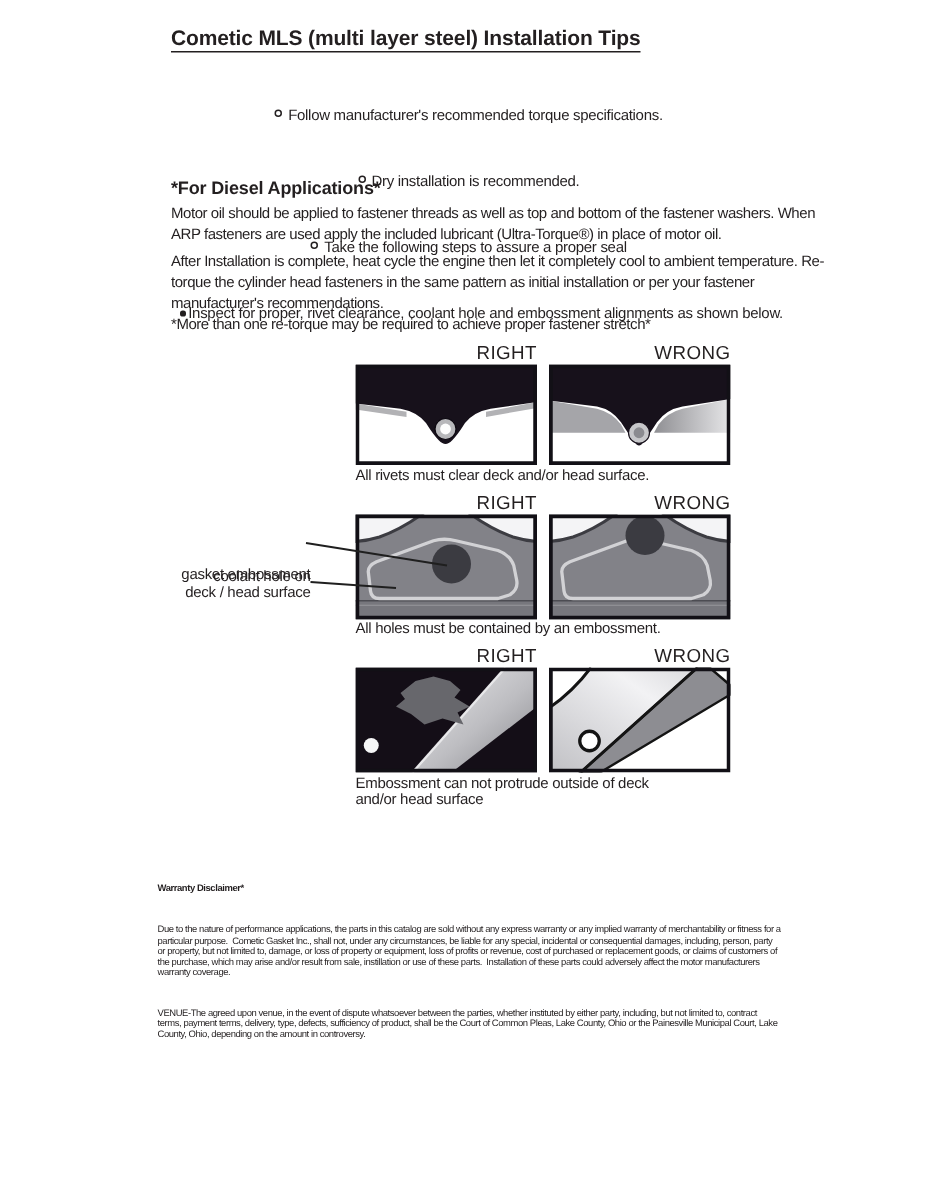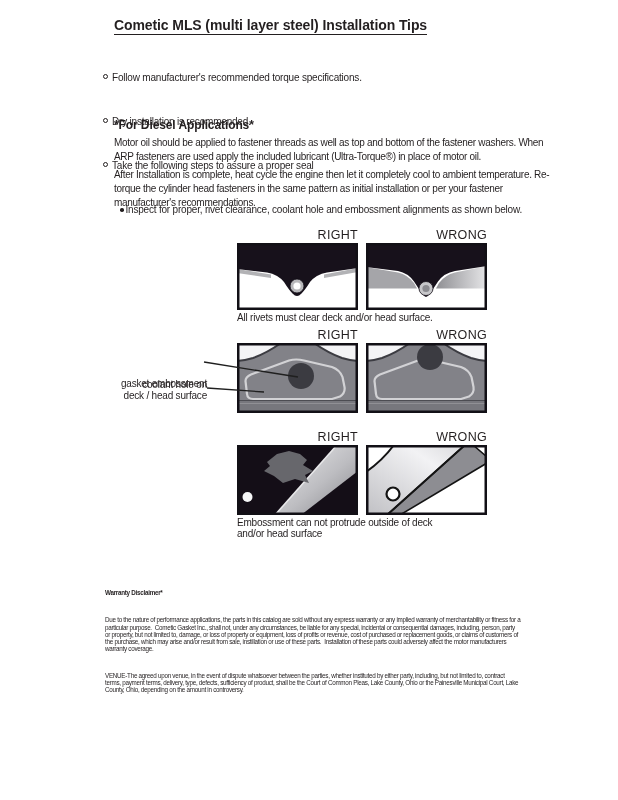--- a/index.html
+++ b/index.html
@@ -2,21 +2,21 @@
 <html><head>
 <meta charset="utf-8">
 <style>
   html,body{margin:0;padding:0;background:#ffffff;}
   .page{position:relative;width:618px;height:696px;background:#ffffff;overflow:hidden;
         font-family:"Liberation Sans",sans-serif;color:#231f20;}
   .abs{position:absolute;}
   .title{left:114px;top:17px;font-size:14px;font-weight:bold;letter-spacing:-0.1px;
          border-bottom:1.6px solid #231f20;padding-bottom:1px;white-space:pre;}
   .tips{left:103px;top:42px;font-size:10px;line-height:14.6px;letter-spacing:-0.2px;white-space:pre-wrap;}
-  .tip-row{display:block;}
+  .tip-row{display:block;text-align:center;}
   .sub{padding-left:17px;}
   .circ{display:inline-block;width:3px;height:3px;border:1px solid #231f20;border-radius:50%;
         margin-right:4px;vertical-align:2px;}
   .dot{display:inline-block;width:3.5px;height:3.5px;background:#231f20;border-radius:50%;
        margin-right:2px;vertical-align:1px;}
   .diesel-h{left:114px;top:118px;font-size:12px;font-weight:bold;letter-spacing:-0.1px;}
   .para{left:114px;width:444px;font-size:10px;line-height:14px;letter-spacing:-0.3px;white-space:pre-wrap;}
   .p1{top:136px;} .p2{top:168px;} .pnote{top:210px;}
   .rw{width:121px;text-align:right;font-size:12.5px;letter-spacing:0.3px;}
   .cap{font-size:10px;letter-spacing:-0.2px;white-space:pre;line-height:11px;}
@@ -41,20 +41,21 @@
   <div class="abs tips">
     <span class="tip-row"><span class="circ"></span><span>Follow manufacturer's recommended torque specifications.</span></span>
     <span class="tip-row"><span class="circ"></span><span>Dry installation is recommended.</span></span>
     <span class="tip-row"><span class="circ"></span><span>Take the following steps to assure a proper seal</span></span>
     <span class="tip-row sub"><span class="dot"></span><span>Inspect for proper, rivet clearance, coolant hole and embossment alignments as shown below.</span></span>
   </div>
 
   <div class="abs diesel-h">*For Diesel Applications*</div>
   <div class="abs para p1">Motor oil should be applied to fastener threads as well as top and bottom of the fastener washers. When ARP fasteners are used apply the included lubricant (Ultra-Torque®) in place of motor oil.</div>
   <div class="abs para p2">After Installation is complete, heat cycle the engine then let it completely cool to ambient temperature. Re-torque the cylinder head fasteners in the same pattern as initial installation or per your fastener manufacturer's recommendations.</div>
+  <div class="abs para pnote">*More than one re-torque may be required to achieve proper fastener stretch*</div>
 
   <div class="abs rw" style="left:237px;top:228px;">RIGHT</div>
   <div class="abs rw" style="left:366px;top:228px;">WRONG</div>
 
   <div class="abs dbox" style="left:237px;top:243px;">
     <svg viewBox="0 0 121 67" width="121" height="67">
       <rect width="121" height="67" fill="#ffffff"></rect>
       <polygon points="0,26 34,31.5 34,35 0,30" fill="#b2b2b5"></polygon>
       <polygon points="121,25 87,31.5 87,35 121,29" fill="#b2b2b5"></polygon>
       <path d="M0,0 H121 V25 L90,29.5 Q79,31.5 73,39 Q68,47 64.5,50.5 Q62,53 60,53 Q58,53 55.5,50.5 Q52,47 47,39 Q41,31.5 30,29.5 L0,26 Z" fill="#17111b"></path>
@@ -117,20 +118,21 @@
       <circle cx="64" cy="14" r="13" fill="#3b3b41"></circle>
       <rect x="1.25" y="1.25" width="118.5" height="67.5" fill="none" stroke="#121016" stroke-width="2.5"></rect>
     </svg>
   </div>
 
   <svg class="abs leader" style="left:203px;top:338px;" width="104" height="62" viewBox="0 0 104 62">
     <line x1="1" y1="24" x2="95" y2="39" stroke="#1f1f1f" stroke-width="1.3"></line>
     <line x1="4" y1="50" x2="61" y2="54" stroke="#1f1f1f" stroke-width="1.3"></line>
   </svg>
 
+  <div class="abs cap" style="left:237px;top:414px;">All holes must be contained by an embossment.</div>
 
   <div class="abs rw" style="left:237px;top:430px;">RIGHT</div>
   <div class="abs rw" style="left:366px;top:430px;">WRONG</div>
 
   <div class="abs dbox2" style="left:237px;top:445px;">
     <svg viewBox="0 0 121 70" width="121" height="70">
       <defs>
         <linearGradient id="d3g" x1="0" y1="0" x2="1" y2="1">
           <stop offset="0" stop-color="#ececee"></stop>
             <stop offset="0.55" stop-color="#bdbdc1"></stop>

